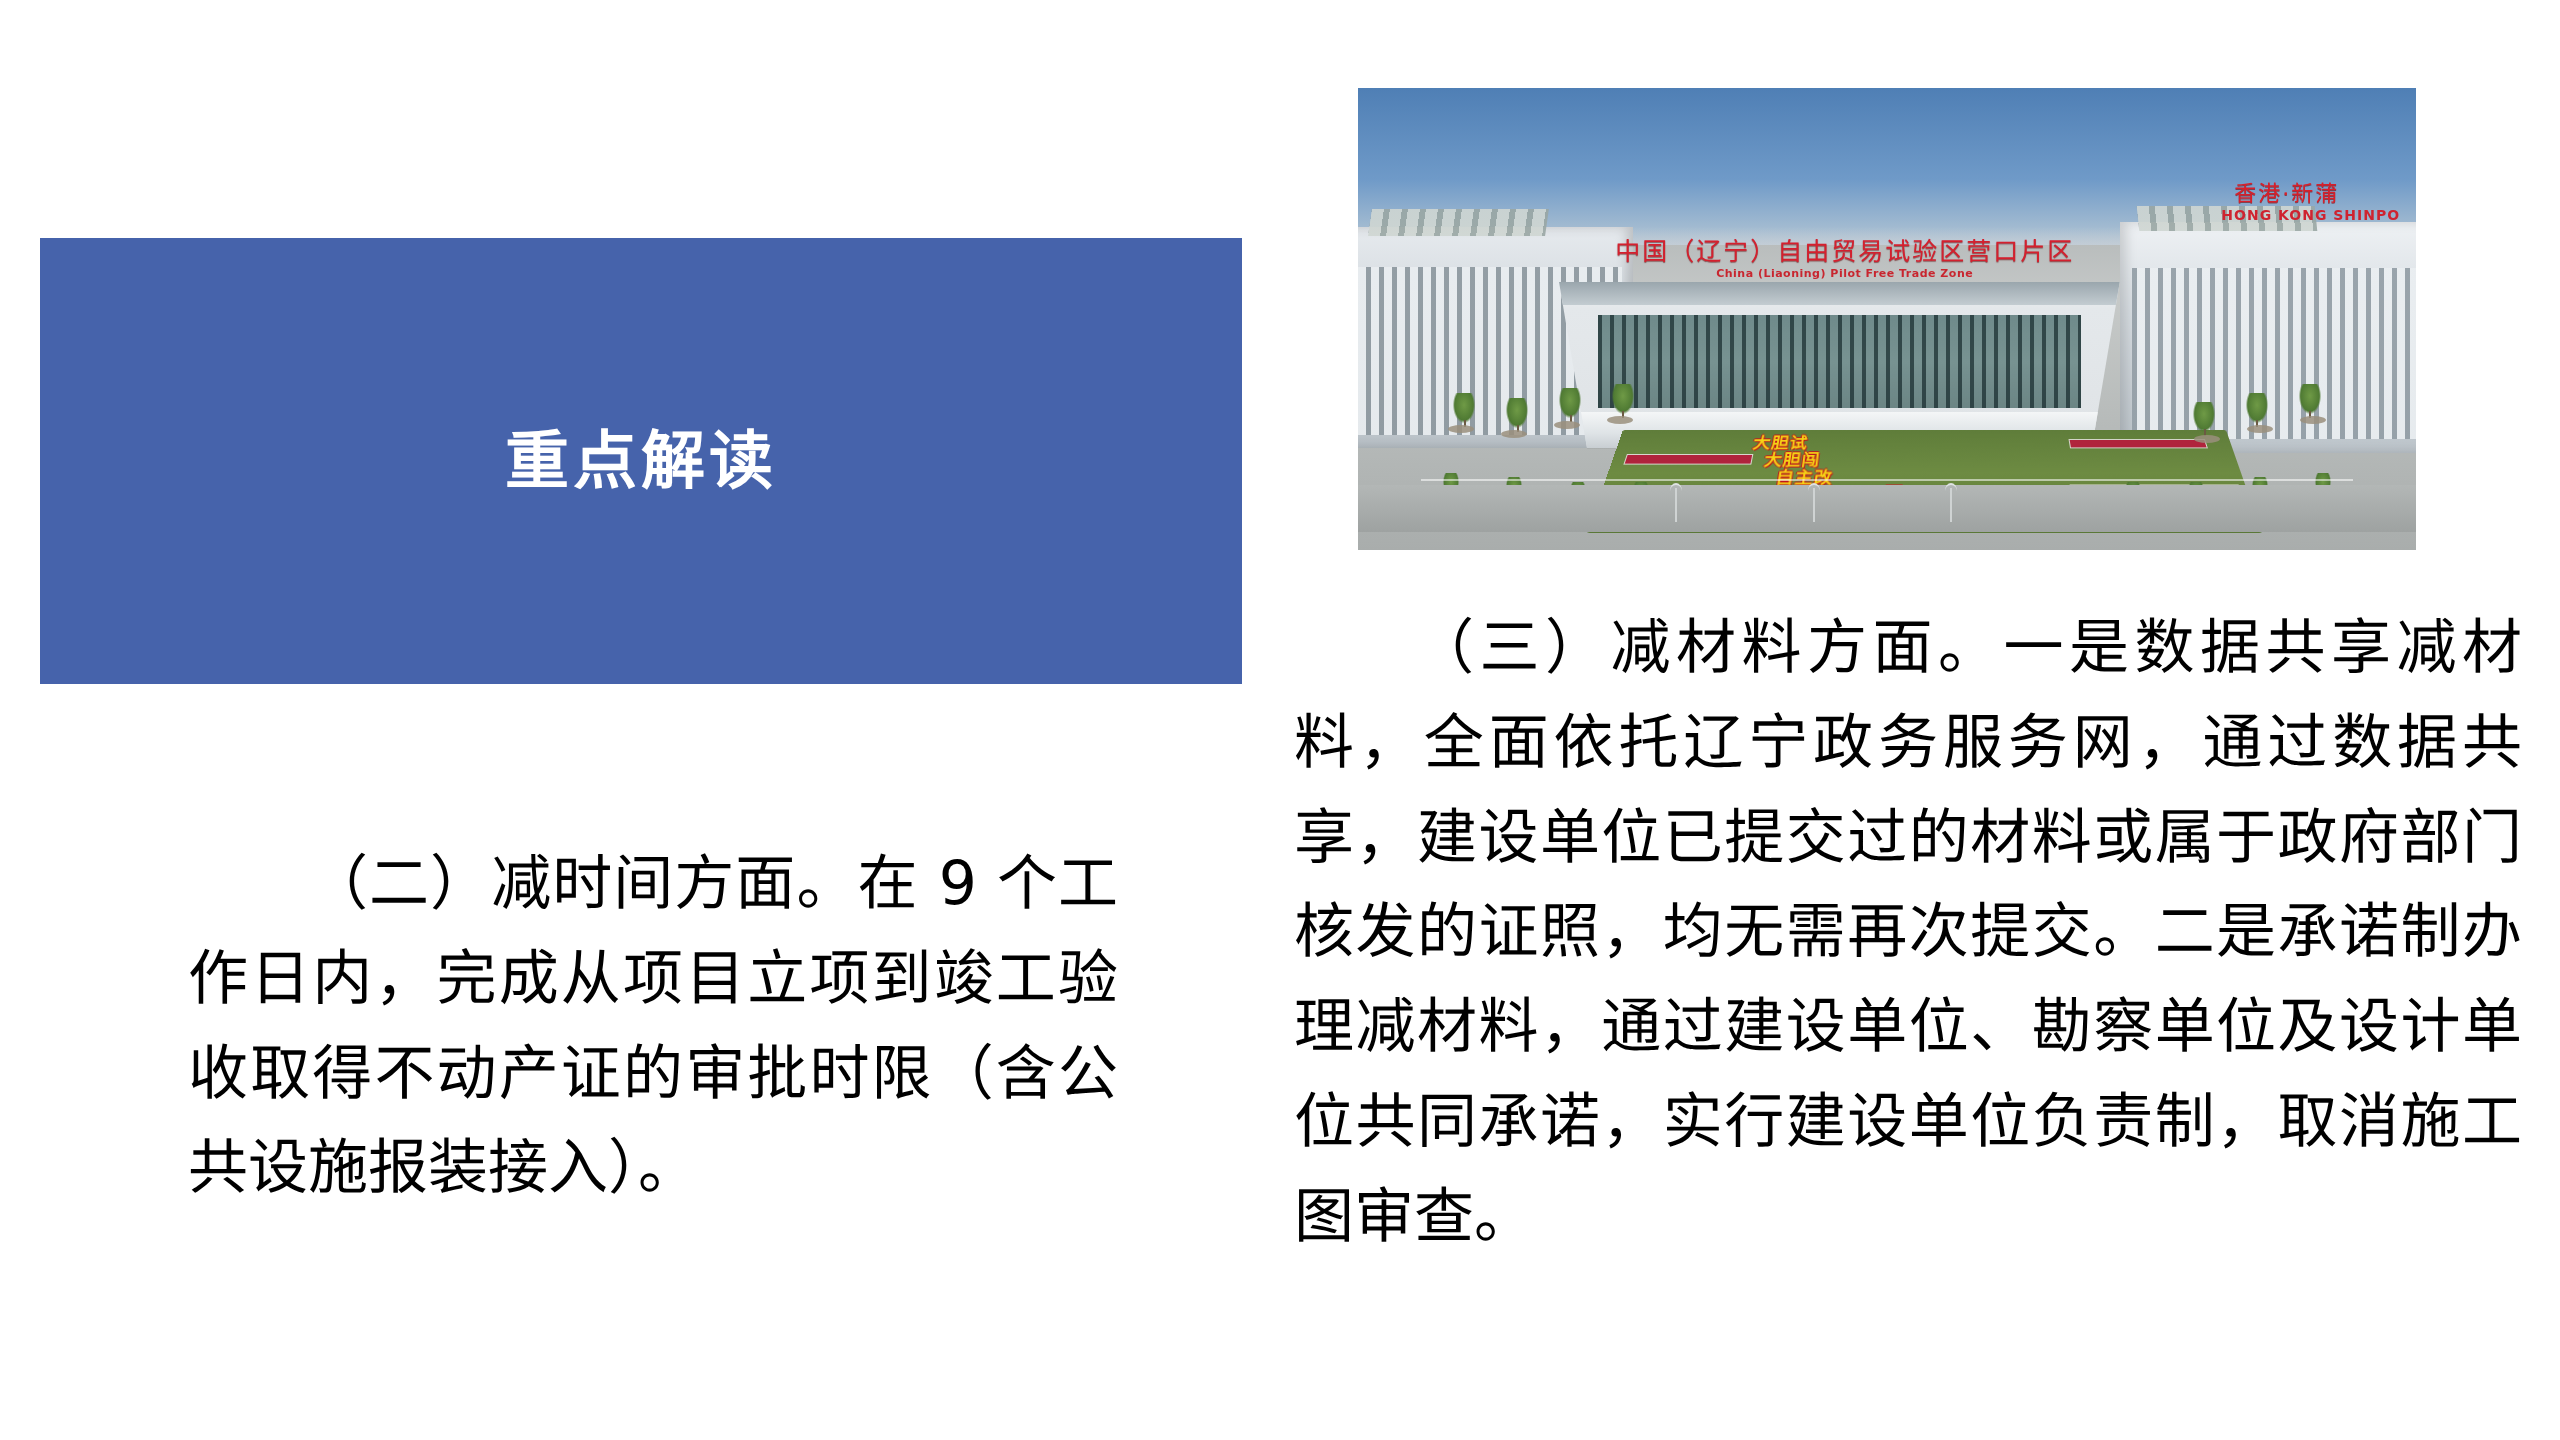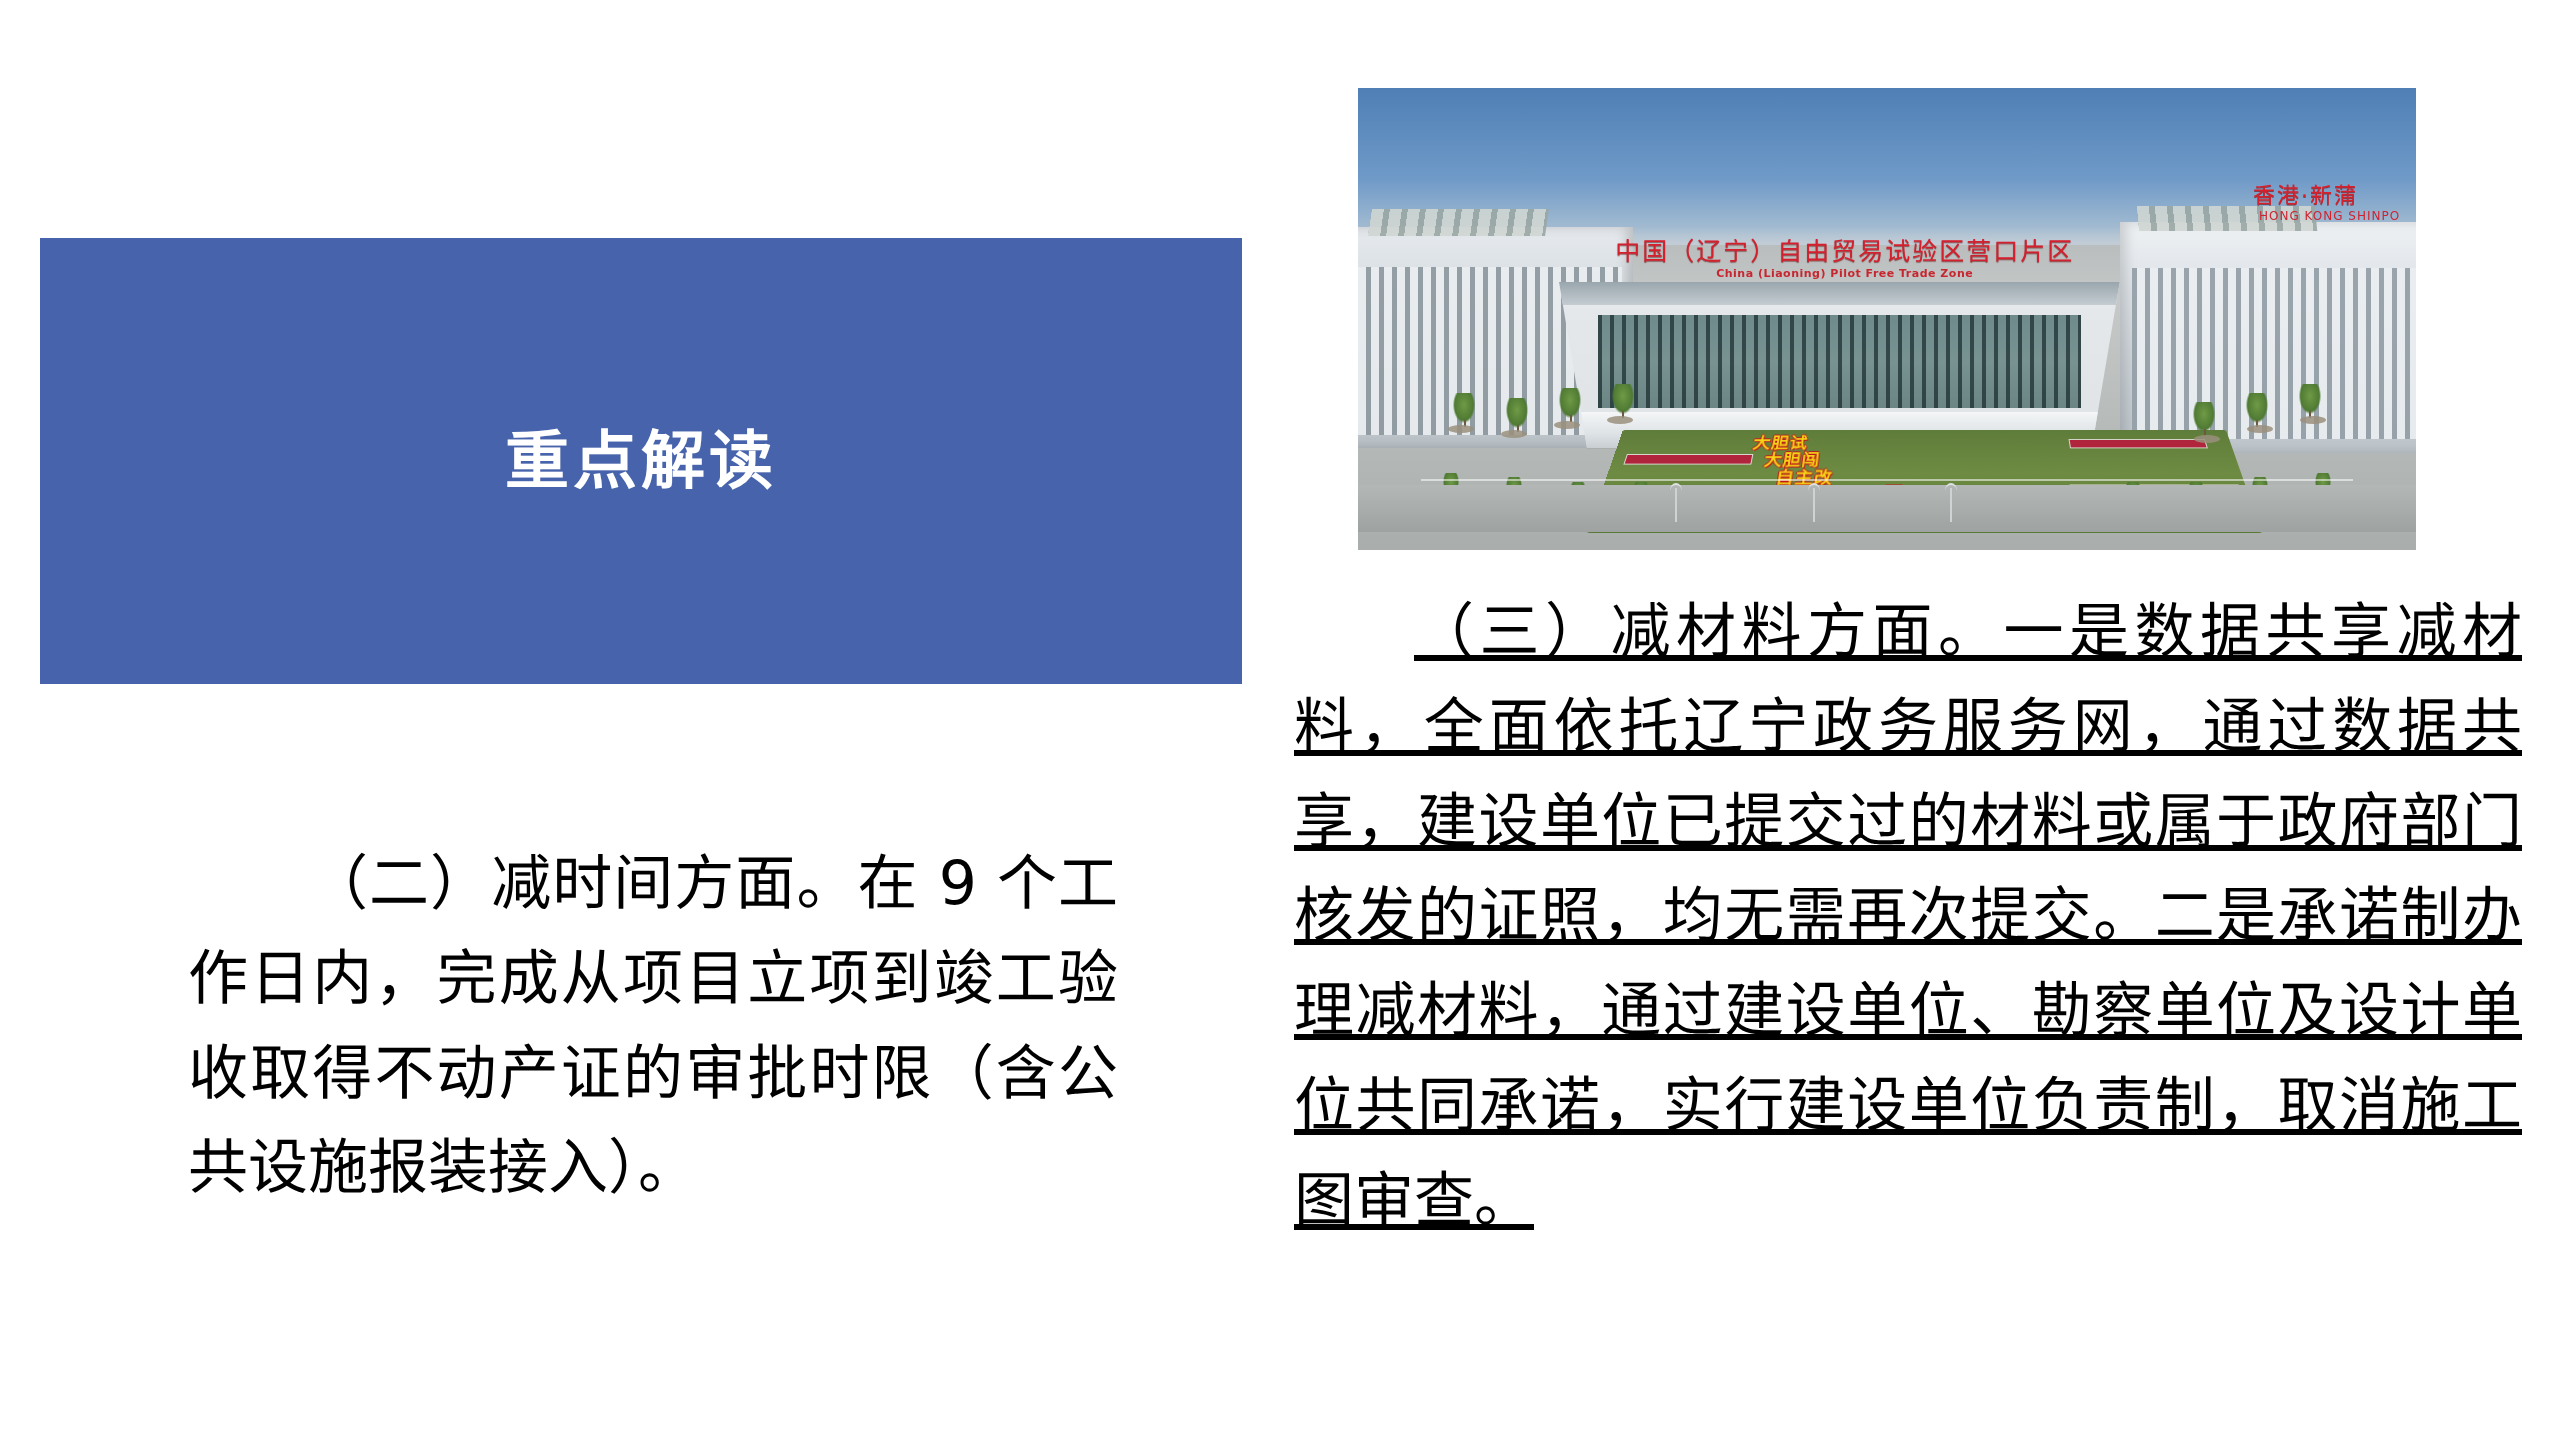--- a/index.html
+++ b/index.html
@@ -154,22 +154,22 @@
   .hk-sign .cn {
     color: #d81f2a;
     font-size: 22px;
     font-weight: normal;
     letter-spacing: 2px;
     text-shadow: 0 1px 0 rgba(120,0,0,.6);
     white-space: nowrap;
   }
   .hk-sign .en {
     color: #cf2330;
-    font-size: 12px;
-    font-weight: normal;
+    font-size: 14px;
+    font-weight: bold;
     letter-spacing: 1px;
     margin-top: 3px;
     white-space: nowrap;
     margin-left: 48px;
   }
   
   .bldg-main {
     position: absolute;
     left: 19%; top: 42%; width: 53%; height: 36%;
     background: linear-gradient(180deg, #f2f4f6 0%, #e4e8eb 16%, #dfe3e6 100%);
@@ -312,30 +312,29 @@
     top: -5px; left: -5px;
     width: 12px; height: 6px;
     border-top: 2px solid #dfe3e3;
     border-radius: 50% 50% 0 0 / 100% 100% 0 0;
   }
 
   
   .right-body {
     position: absolute;
     left: 1294px;
-    top: 584px;
+    top: 600px;
     width: 1228px;
     color: #000000;
     font-size: 60px;
     line-height: 1.58;
     text-align: justify;
     text-justify: inter-character;
     text-indent: 120px;
     word-break: break-all;
-    text-decoration: underline;
   }
 </style>
 </head>
 <body>
 
 <div class="slide">
 
   <div class="title-banner">
     <div class="title-banner-text">重点解读</div>
   </div>

